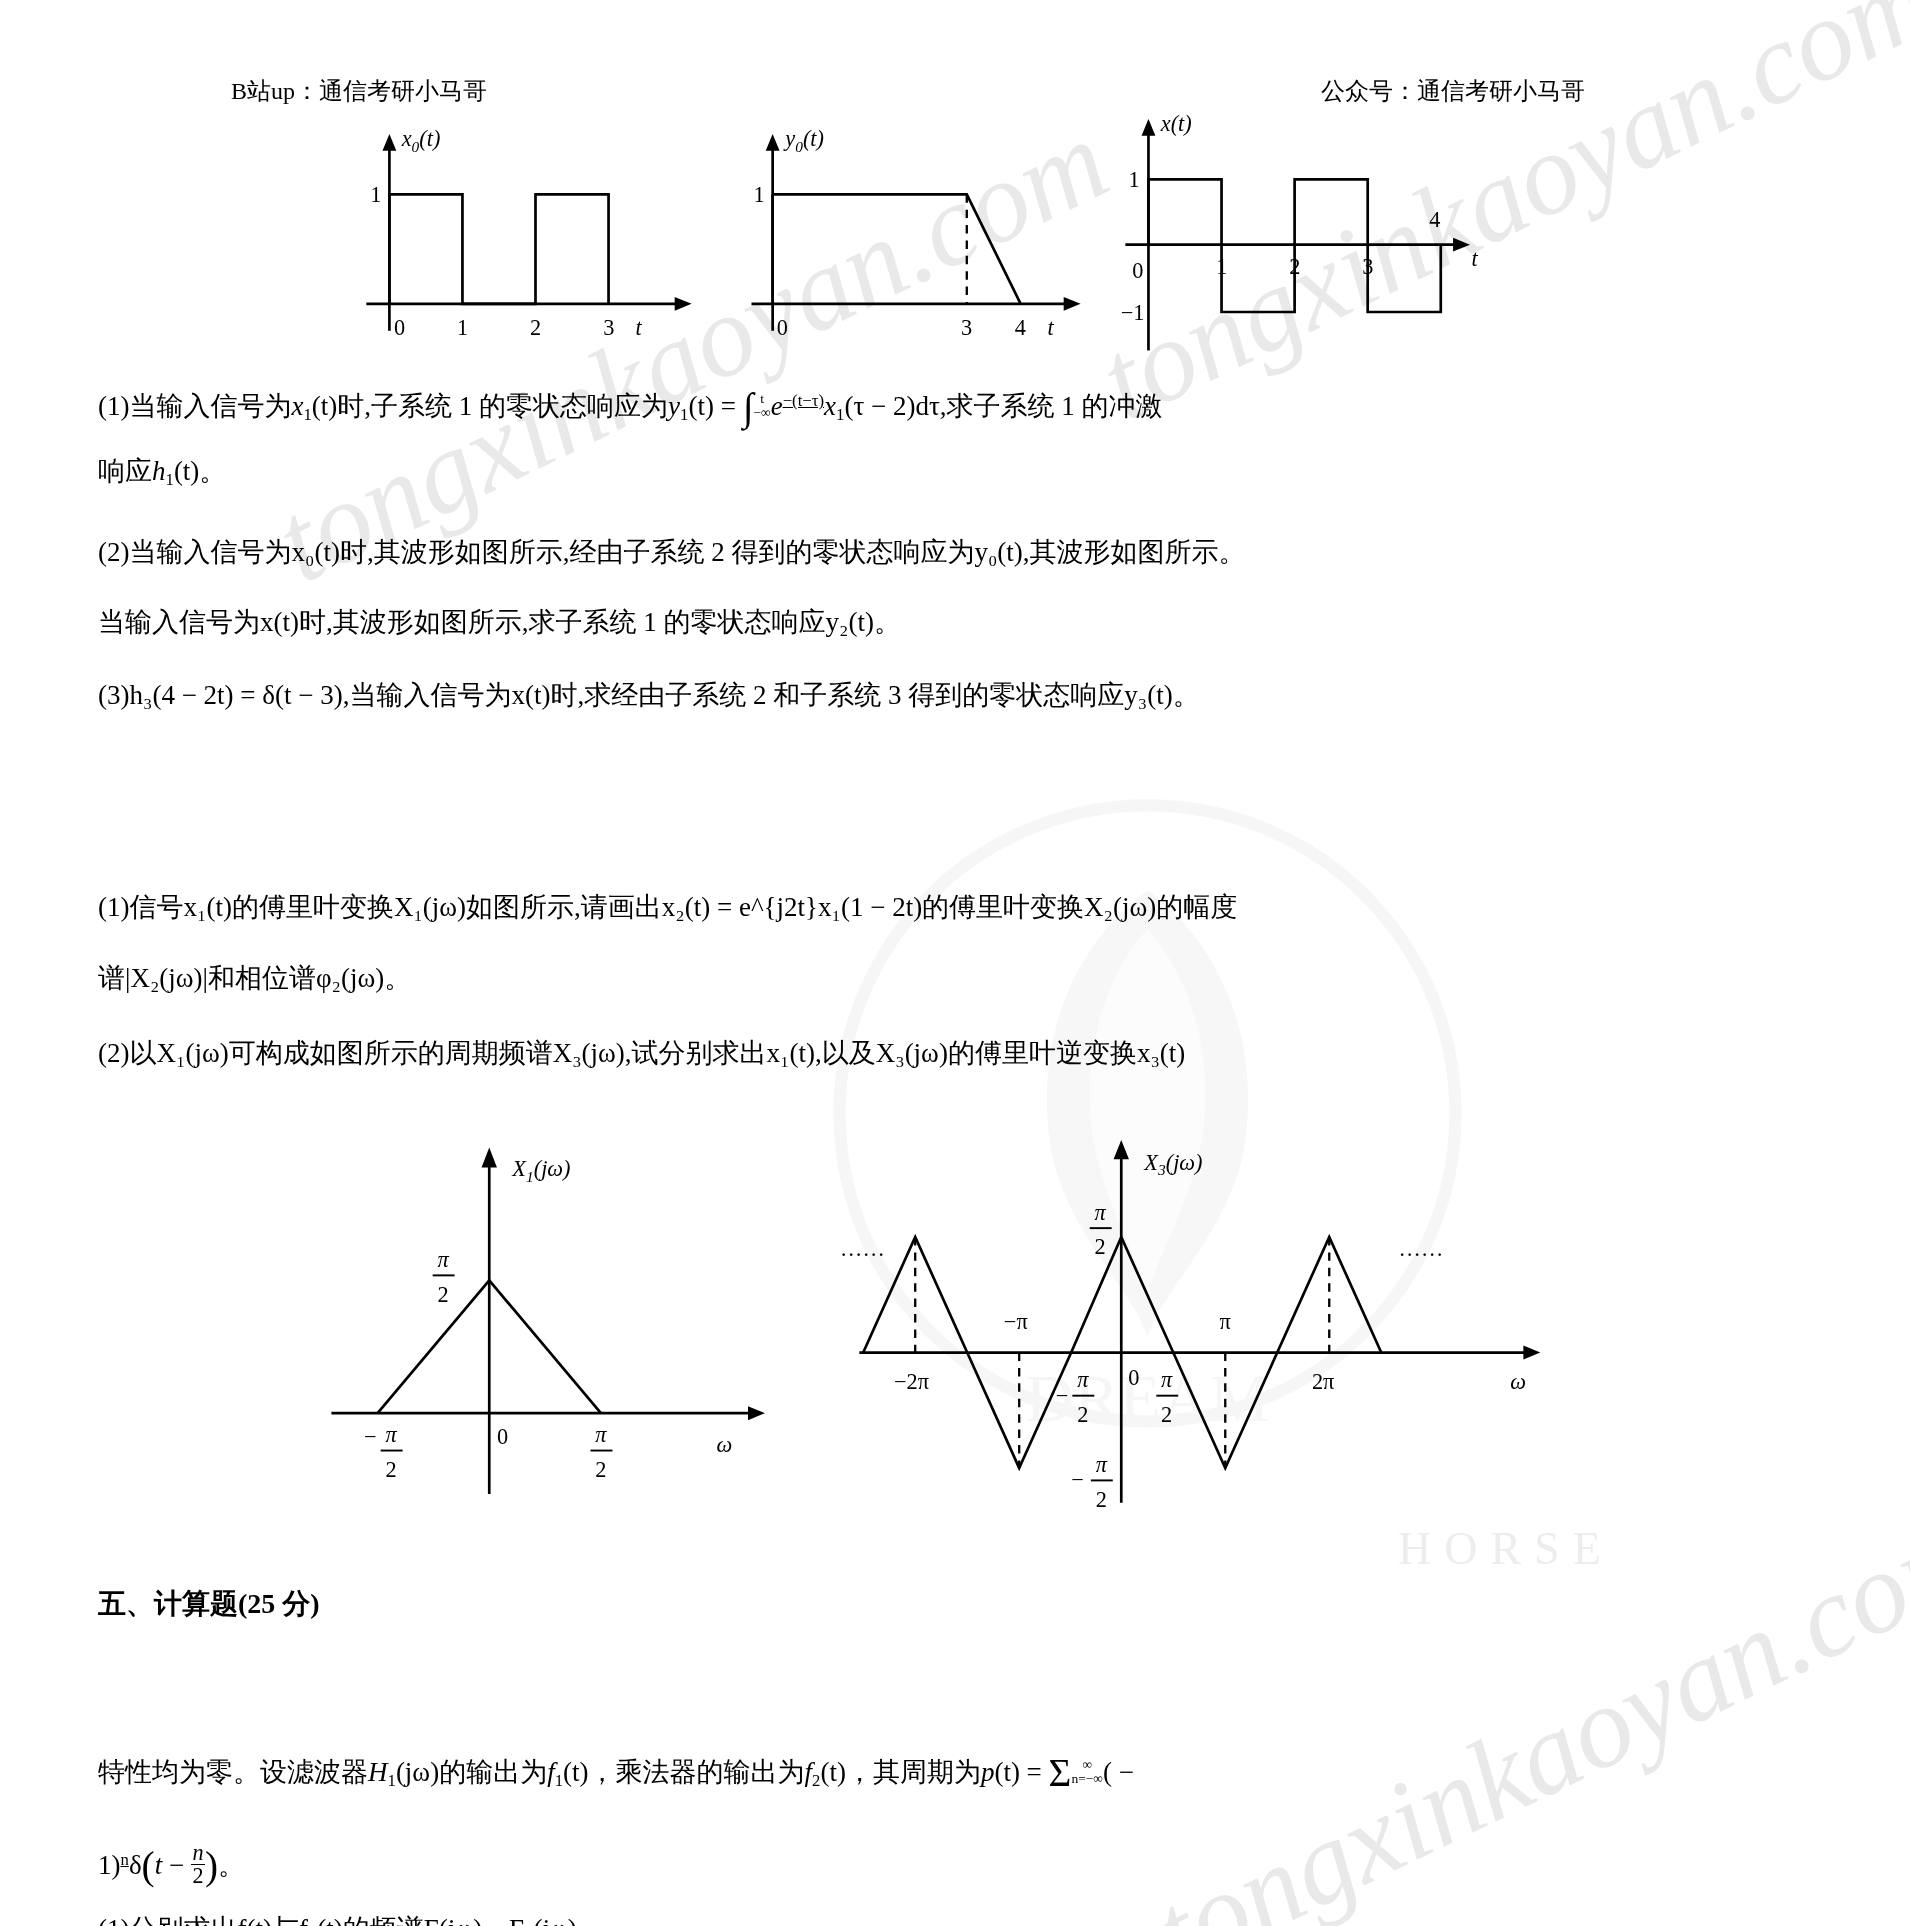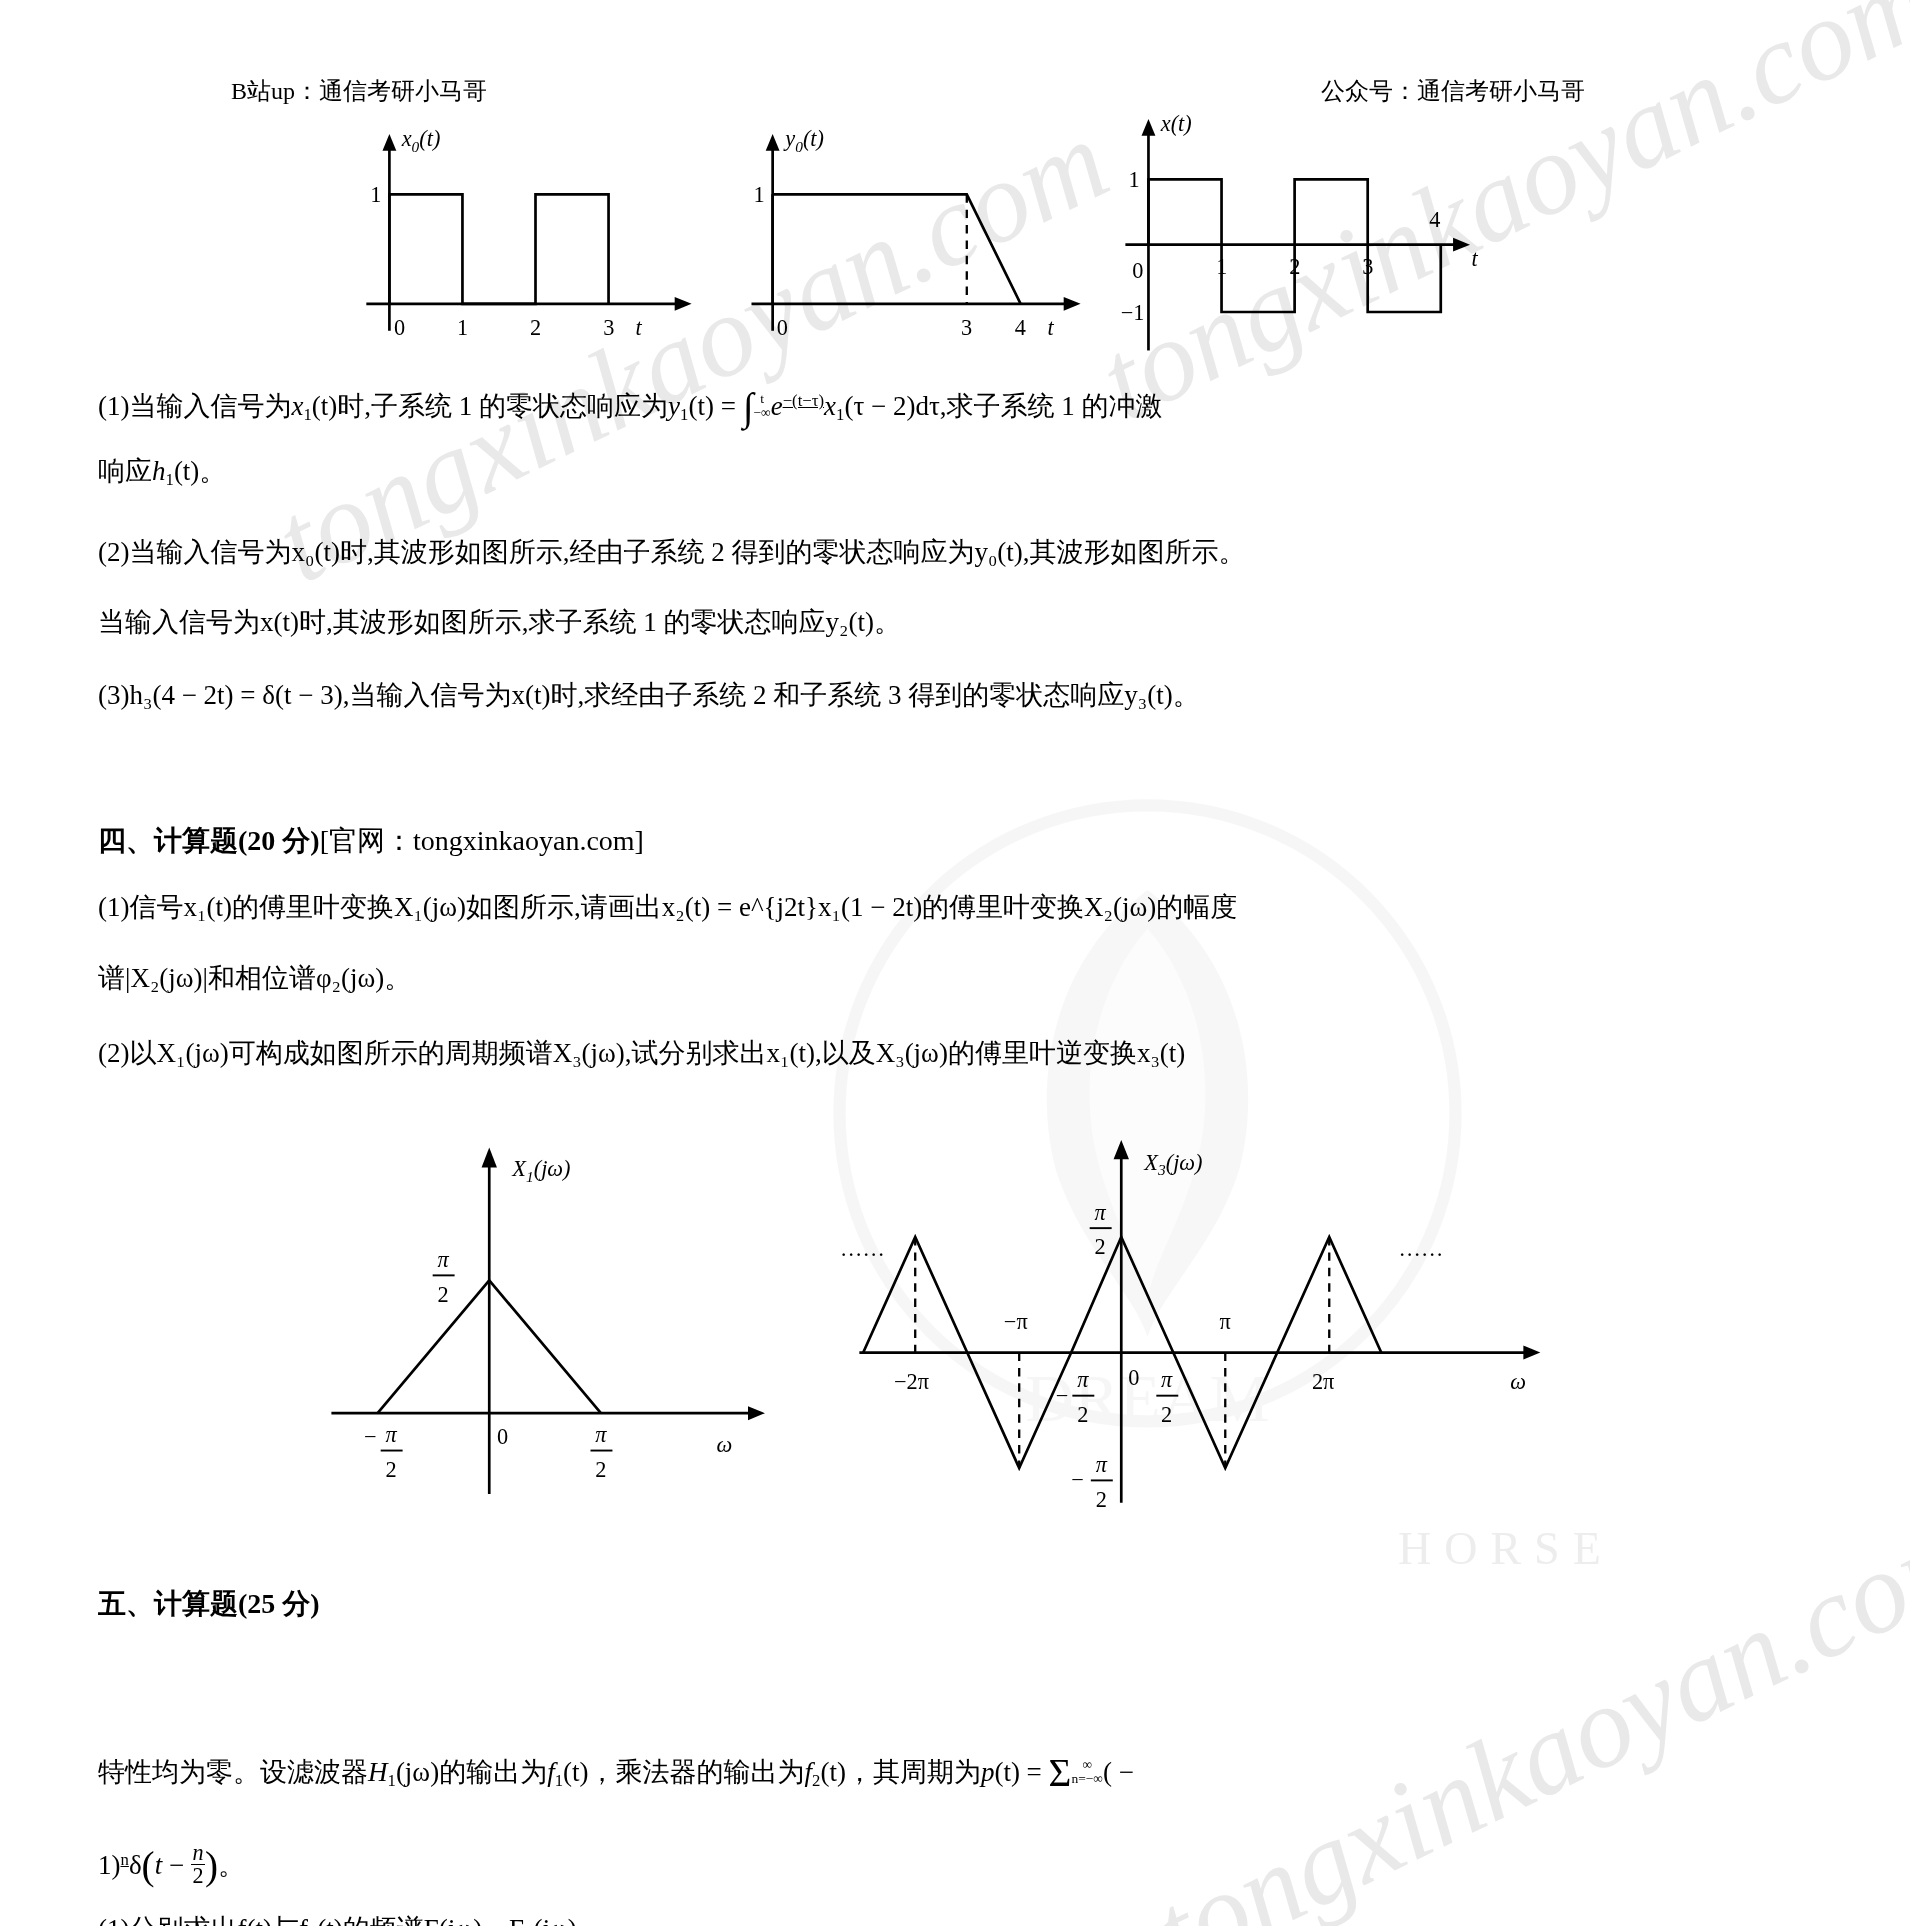--- a/index.html
+++ b/index.html
@@ -125,23 +125,20 @@
   <div class="para" style="left:98px;top:387px;">
     <span>(1)当输入信号为</span><i class="v">x</i><sub>1</sub><span>(t)时,子系统 1 的零状态响应为</span><i class="v">y</i><sub>1</sub><span>(t) = </span><span class="big">∫</span><span class="lim"><span>t</span><span>−∞</span></span><i class="v">e</i><sup>−(t−τ)</sup><i class="v">x</i><sub>1</sub><span>(τ − 2)dτ,求子系统 1 的冲激</span>
   </div>
   <div class="para" style="left:98px;top:458px;">
     <span>响应</span><i class="v">h</i><sub>1</sub><span>(t)。</span>
   </div>
   <div class="para" style="left:98px;top:539px;">(2)当输入信号为x₀(t)时,其波形如图所示,经由子系统 2 得到的零状态响应为y₀(t),其波形如图所示。</div>
   <div class="para" style="left:98px;top:609px;">当输入信号为x(t)时,其波形如图所示,求子系统 1 的零状态响应y₂(t)。</div>
   <div class="para" style="left:98px;top:682px;">(3)h₃(4 − 2t) = δ(t − 3),当输入信号为x(t)时,求经由子系统 2 和子系统 3 得到的零状态响应y₃(t)。</div>
 
-  <div class="sec" style="left:98px;top:822px;">
-    <span>四、计算题(20 分)</span><span class="norm">[官网：tongxinkaoyan.com]</span>
-  </div>
   <div class="para" style="left:98px;top:894px;">(1)信号x₁(t)的傅里叶变换X₁(jω)如图所示,请画出x₂(t) = e^{j2t}x₁(1 − 2t)的傅里叶变换X₂(jω)的幅度</div>
   <div class="para" style="left:98px;top:965px;">谱|X₂(jω)|和相位谱φ₂(jω)。</div>
   <div class="para" style="left:98px;top:1040px;">(2)以X₁(jω)可构成如图所示的周期频谱X₃(jω),试分别求出x₁(t),以及X₃(jω)的傅里叶逆变换x₃(t)</div>
 
   <div class="fig" style="left:308px;top:1136px;">
     <svg width="478" height="385" viewBox="0 0 1240 1000">
       <line class="ax" x1="470" y1="60" x2="470" y2="930"></line>
       <polygon points="470,30 450,82 490,82" fill="#000"></polygon>
       <line class="ax" x1="60" y1="720" x2="1160" y2="720"></line>
       <polygon points="1186,720 1142,702 1142,738" fill="#000"></polygon>

